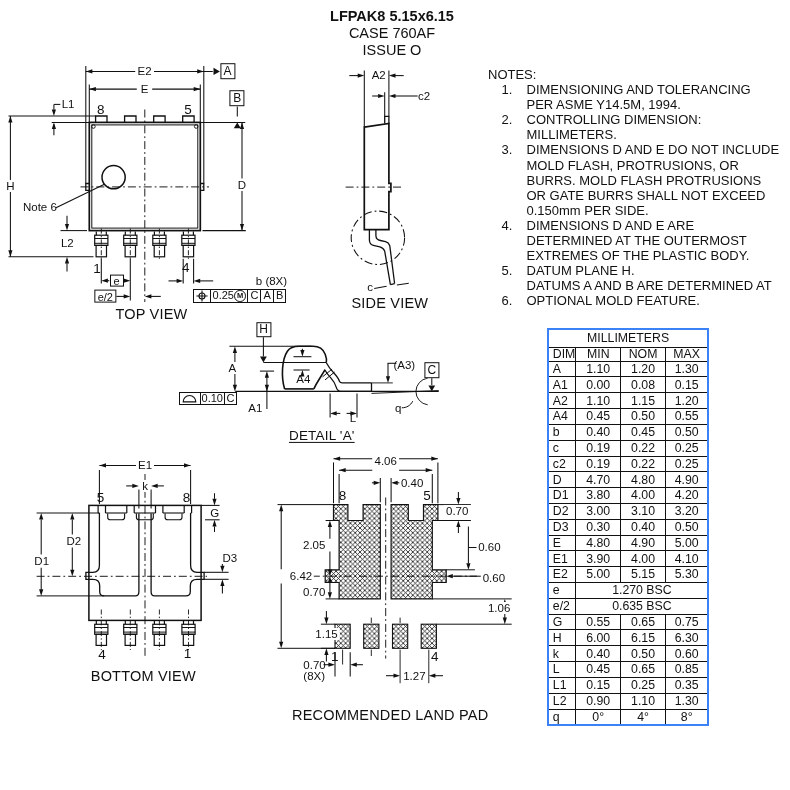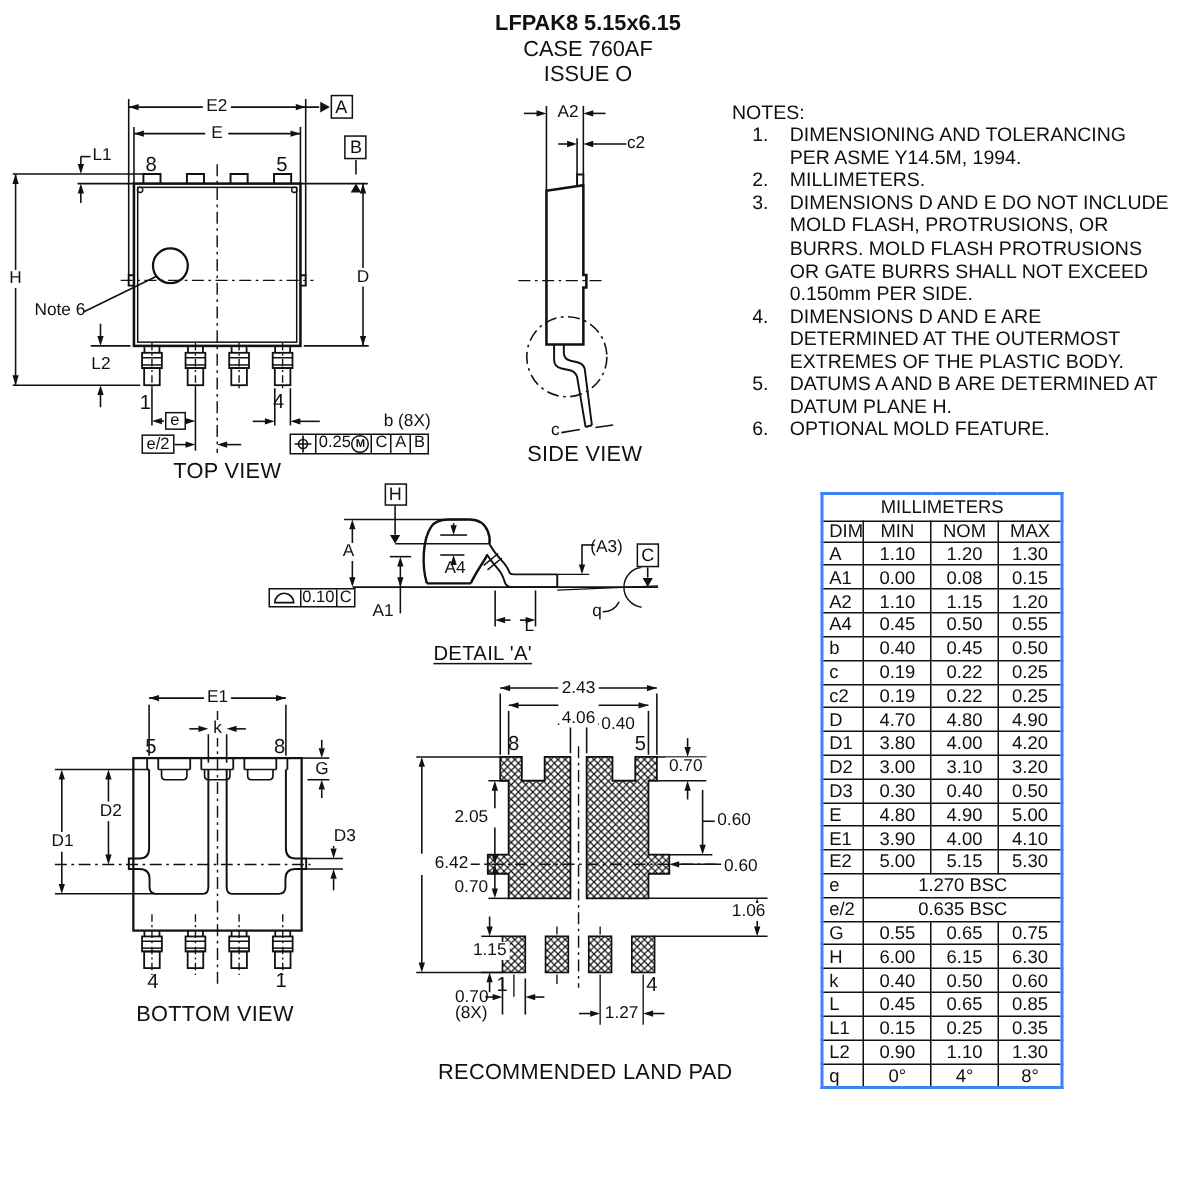--- a/index.html
+++ b/index.html
@@ -420,21 +420,21 @@
     <span class="lb pin" style="left:100.6px;top:497.8px;">5</span>
     <span class="lb pin" style="left:186.4px;top:497.8px;">8</span>
     <span class="lb bg" style="left:214.7px;top:512.8px;">G</span>
     <span class="lb bg" style="left:73.9px;top:540.9px;">D2</span>
     <span class="lb bg" style="left:229.8px;top:557.8px;">D3</span>
     <span class="lb bg" style="left:41.7px;top:561.3px;">D1</span>
     <span class="lb pin" style="left:102px;top:654.8px;">4</span>
     <span class="lb pin" style="left:187.4px;top:654.4px;">1</span>
     <span class="lb vt" style="left:143.3px;top:676.5px;">BOTTOM VIEW</span>
     <span class="lb bg" style="left:385.7px;top:458.7px;">2.43</span>
-    <span class="lb bg" style="left:385.7px;top:479px;">4.06</span>
+    <span class="lb bg" style="left:385.7px;top:461px;">4.06</span>
     <span class="lb la" style="left:400.9px;top:482.9px;">0.40</span>
     <span class="lb pin" style="left:342.4px;top:495.5px;">8</span>
     <span class="lb pin" style="left:427px;top:495.5px;">5</span>
     <span class="lb bg" style="left:457.2px;top:510.9px;">0.70</span>
     <span class="lb ra" style="left:325.4px;top:545.2px;">2.05</span>
     <span class="lb la" style="left:478.2px;top:547.4px;">0.60</span>
     <span class="lb bg" style="left:301px;top:576.2px;">6.42</span>
     <span class="lb la" style="left:482.7px;top:577.9px;">0.60</span>
     <span class="lb ra" style="left:325.4px;top:591.7px;">0.70</span>
     <span class="lb bg" style="left:499.1px;top:608.2px;">1.06</span>
@@ -492,20 +492,21 @@
       <div class="note">
         <span class="nn">1.</span>
         <span class="nt">
           <span class="nl">DIMENSIONING AND TOLERANCING</span>
           <span class="nl">PER ASME Y14.5M, 1994.</span>
         </span>
       </div>
       <div class="note">
         <span class="nn">2.</span>
         <span class="nt">
+          <span class="nl">CONTROLLING DIMENSION:</span>
           <span class="nl">MILLIMETERS.</span>
         </span>
       </div>
       <div class="note">
         <span class="nn">3.</span>
         <span class="nt">
           <span class="nl">DIMENSIONS D AND E DO NOT INCLUDE</span>
           <span class="nl">MOLD FLASH, PROTRUSIONS, OR</span>
           <span class="nl">BURRS. MOLD FLASH PROTRUSIONS</span>
           <span class="nl">OR GATE BURRS SHALL NOT EXCEED</span>
@@ -516,22 +517,22 @@
         <span class="nn">4.</span>
         <span class="nt">
           <span class="nl">DIMENSIONS D AND E ARE</span>
           <span class="nl">DETERMINED AT THE OUTERMOST</span>
           <span class="nl">EXTREMES OF THE PLASTIC BODY.</span>
         </span>
       </div>
       <div class="note">
         <span class="nn">5.</span>
         <span class="nt">
+          <span class="nl">DATUM PLANE H.</span>
           <span class="nl">DATUMS A AND B ARE DETERMINED AT</span>
-          <span class="nl">DATUM PLANE H.</span>
         </span>
       </div>
       <div class="note">
         <span class="nn">6.</span>
         <span class="nt">
           <span class="nl">OPTIONAL MOLD FEATURE.</span>
         </span>
       </div>
     </div>
 <table class="dimtable">

